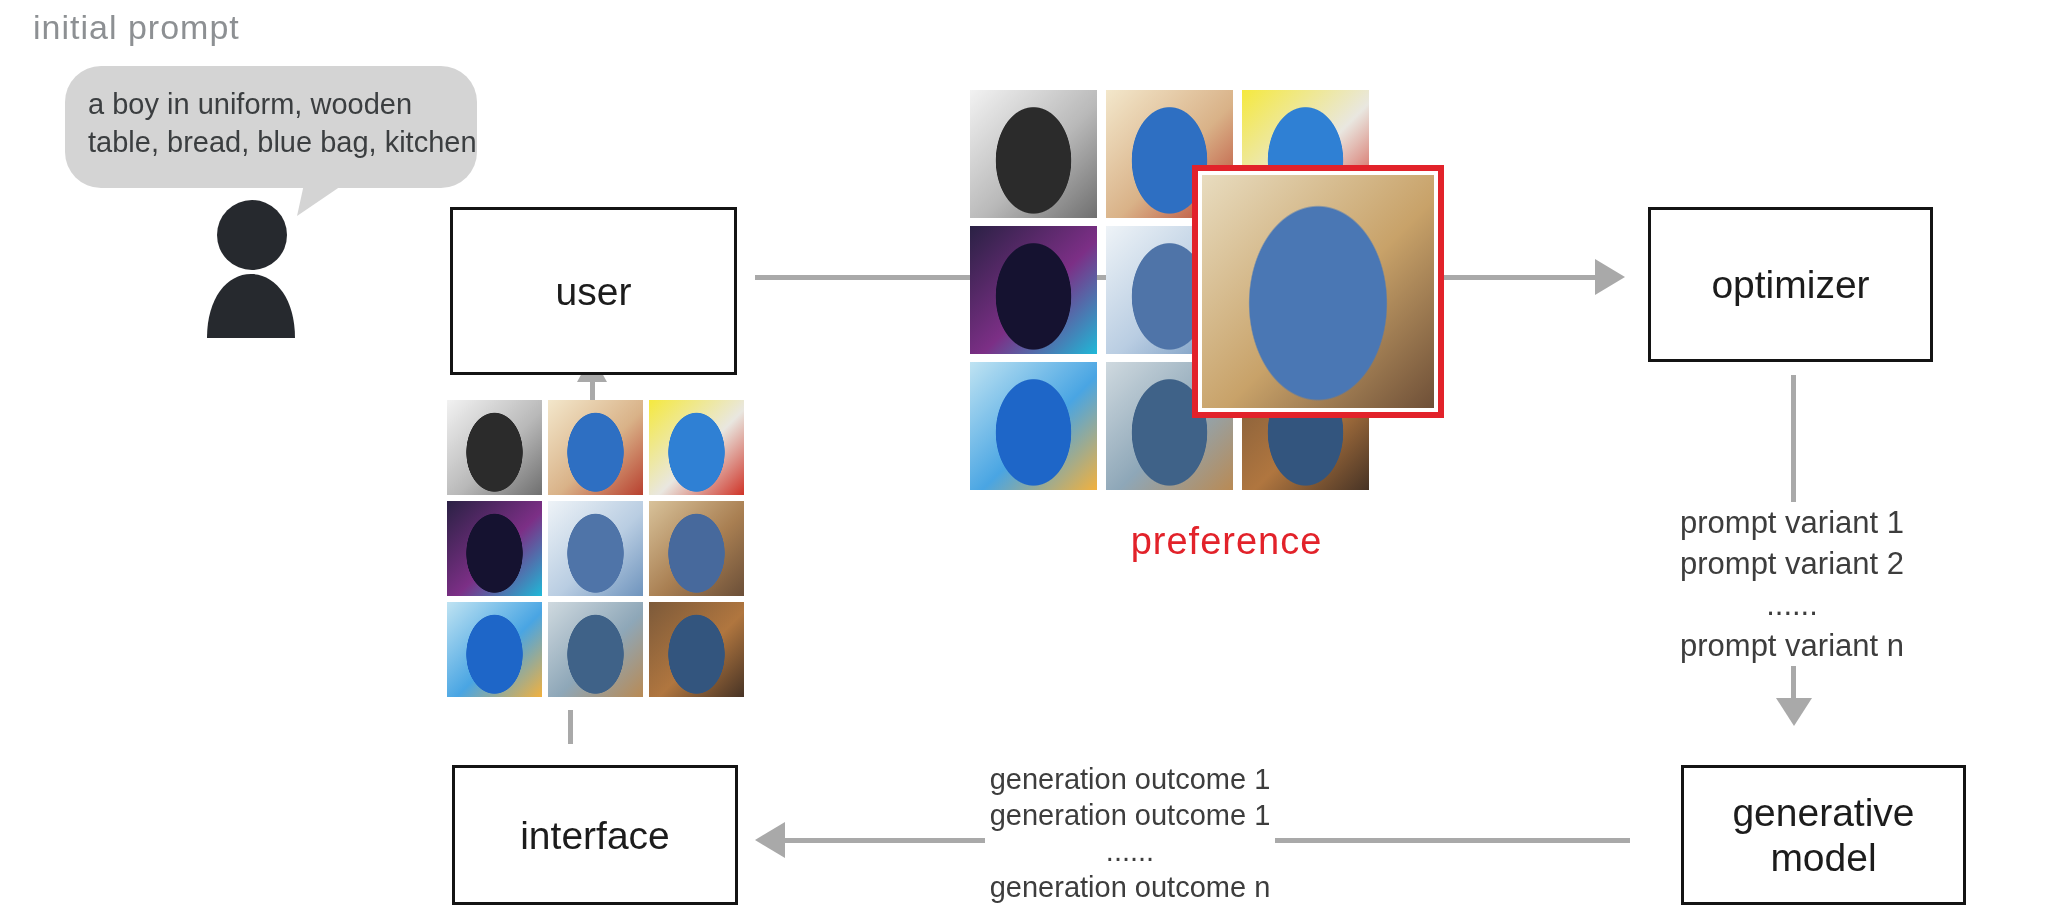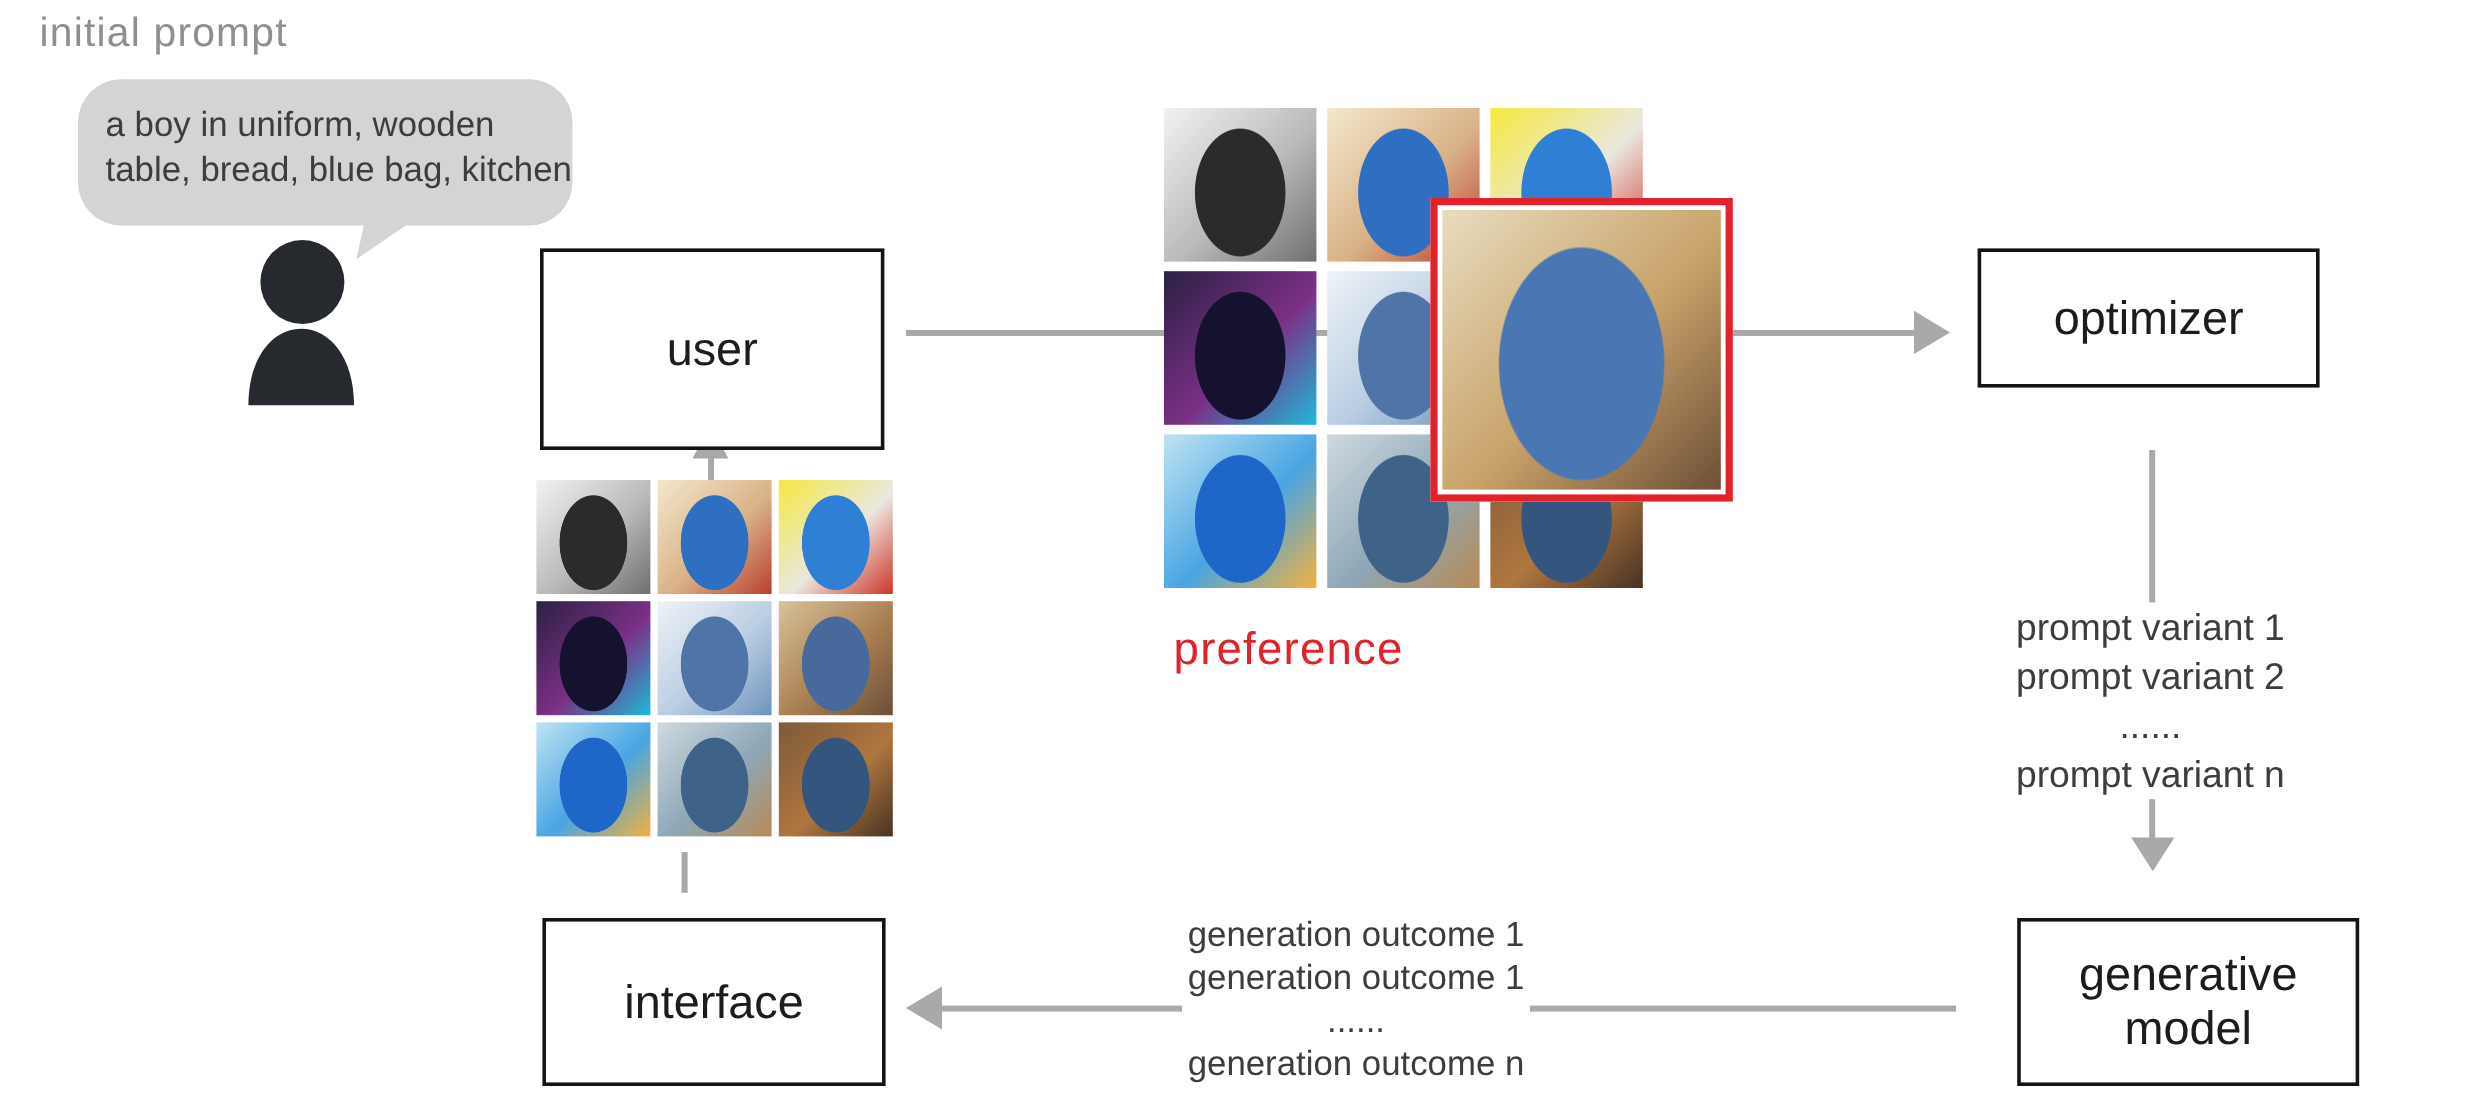--- a/index.html
+++ b/index.html
@@ -23,21 +23,21 @@
   .person{position:absolute;left:193px;top:200px;z-index:1;}
   .person circle,.person path{fill:var(--personColor,#26292e);}
   
   .node{
     position:absolute;box-sizing:border-box;background:#ffffff;
     border:3px solid var(--boxBorder,#141414);
     display:flex;align-items:center;justify-content:center;flex-direction:column;
     font-size:39px;color:var(--nodeText,#1c1c1c);line-height:45px;text-align:center;z-index:2;
   }
   .node-user{left:450px;top:207px;width:287px;height:168px;}
-  .node-optimizer{left:1648px;top:207px;width:285px;height:116px;}
+  .node-optimizer{left:1648px;top:207px;width:285px;height:155px;}
   .node-generative{left:1648px;top:765px;width:285px;height:140px;margin-left:33px;}
   .node-interface{left:452px;top:765px;width:286px;height:140px;}
   
   .line{position:absolute;background:var(--arrowGray,#a9a9a9);z-index:1;}
   .ln-user-opt{left:755px;top:275px;width:840px;height:5px;}
   .ln-gen-int{left:778px;top:838px;width:852px;height:5px;}
   .ln-opt-gen{left:1791px;top:375px;width:5px;height:326px;}
   .ln-grid-user{left:590px;top:380px;width:5px;height:20px;}
   .ln-int-dash{left:568px;top:710px;width:5px;height:34px;}
   .ah{position:absolute;width:0;height:0;z-index:1;}
@@ -50,21 +50,21 @@
   .grid-left{left:447px;top:400px;grid-template-columns:repeat(3,95px);grid-auto-rows:95px;gap:6px;}
   .grid-mid{left:970px;top:90px;grid-template-columns:repeat(3,127px);grid-auto-rows:128px;gap:8px 9px;}
   .thumb{width:100%;height:100%;background:#cccccc;}
   
   .preferred{
     position:absolute;left:1192px;top:165px;width:252px;height:253px;box-sizing:border-box;
     background:#ffffff;border:6px solid var(--accentRed,#e2222a);padding:4px;z-index:3;
   }
   .preferred-img{width:100%;height:100%;}
   .preference-label{
-    position:absolute;left:978px;top:520px;width:399px;
+    position:absolute;left:1027px;top:520px;width:399px;text-align:center;
     font-size:38px;color:var(--accentRed,#e2222a);z-index:3;letter-spacing:1px;
   }
   
   .textblock{position:absolute;background:#ffffff;text-align:center;color:var(--textDark,#3d3d3d);z-index:2;}
   .variants-block{left:1642px;top:458px;width:300px;font-size:31px;line-height:41px;margin-top:44px;}
   .outcomes-block{left:985px;top:761px;width:290px;font-size:29px;line-height:36px;}
 </style>
 </head>
 <body>
 

